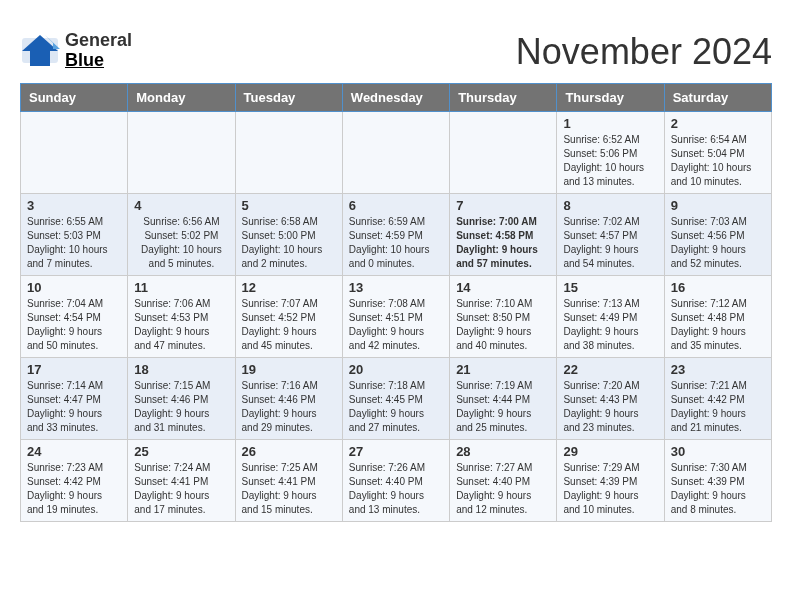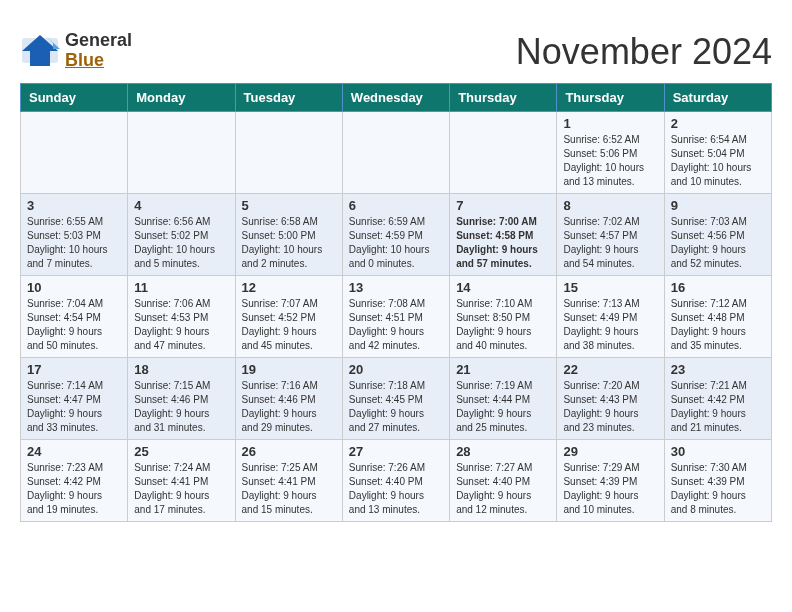--- a/index.html
+++ b/index.html
@@ -4,31 +4,31 @@
   <style>
     * { box-sizing: border-box; margin: 0; padding: 0; }
     body { font-family: Arial, sans-serif; background: #fff; width: 792px; min-height: 612px; }
     
     .page { width: 792px; padding: 31px 20px; }
     
     .header { display: flex; justify-content: space-between; align-items: flex-start; margin-bottom: 10px; }
     
     .logo { display: flex; align-items: center; }
     .logo-text { font-size: 18px; font-weight: bold; color: #333; line-height: 1.1; }
-    .logo-text .blue { color: #a16207; text-decoration: underline; }
+    .logo-text .blue { color: #000000; text-decoration: underline; }
     .logo-icon { width: 40px; height: 35px; margin-right: 5px; position: relative; }
     
     .title-section { text-align: right; }
     .month-title { font-size: 36px; font-weight: normal; color: #333; }
     .location { font-size: 16px; color: #555; }
     
     .calendar { width: 100%; border-collapse: collapse; }
     
     .calendar th {
-      background: #0f766e;
+      background: #737373;
       color: #fff;
       text-align: left;
       padding: 6px 8px;
       font-size: 13px;
       border: 1px solid #5090cc;
     }
     
     .calendar td {
       border: 1px solid #ccc;
       vertical-align: top;
@@ -104,21 +104,21 @@
         </tr>
         <tr>
           <td>
             <span class="day-num">3</span>
             <div class="day-info" style="white-space: pre-line;">Sunrise: 6:55 AM
 Sunset: 5:03 PM
 Daylight: 10 hours and 7 minutes.</div>
           </td>
           <td>
             <span class="day-num">4</span>
-            <div class="day-info" style="white-space: pre-line;">Sunrise: 6:56 AM
+            <div class="day-info" style="white-space: pre-line; text-align: center;">Sunrise: 6:56 AM
 Sunset: 5:02 PM
 Daylight: 10 hours and 5 minutes.</div>
           </td>
           <td>
             <span class="day-num">5</span>
             <div class="day-info" style="white-space: pre-line;">Sunrise: 6:58 AM
 Sunset: 5:00 PM
 Daylight: 10 hours and 2 minutes.</div>
           </td>
           <td>

